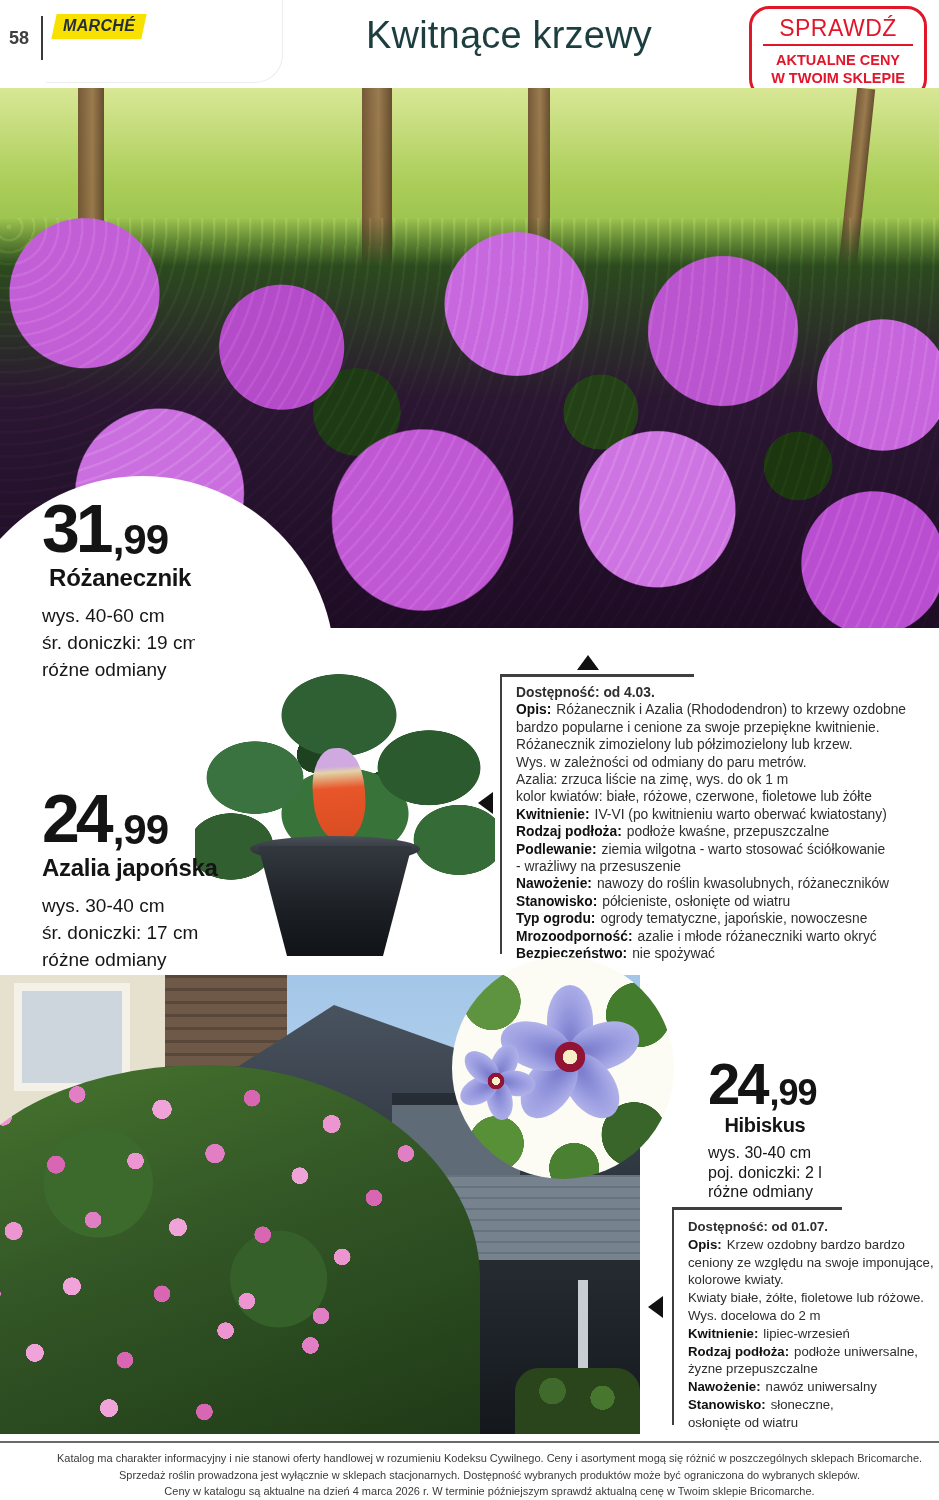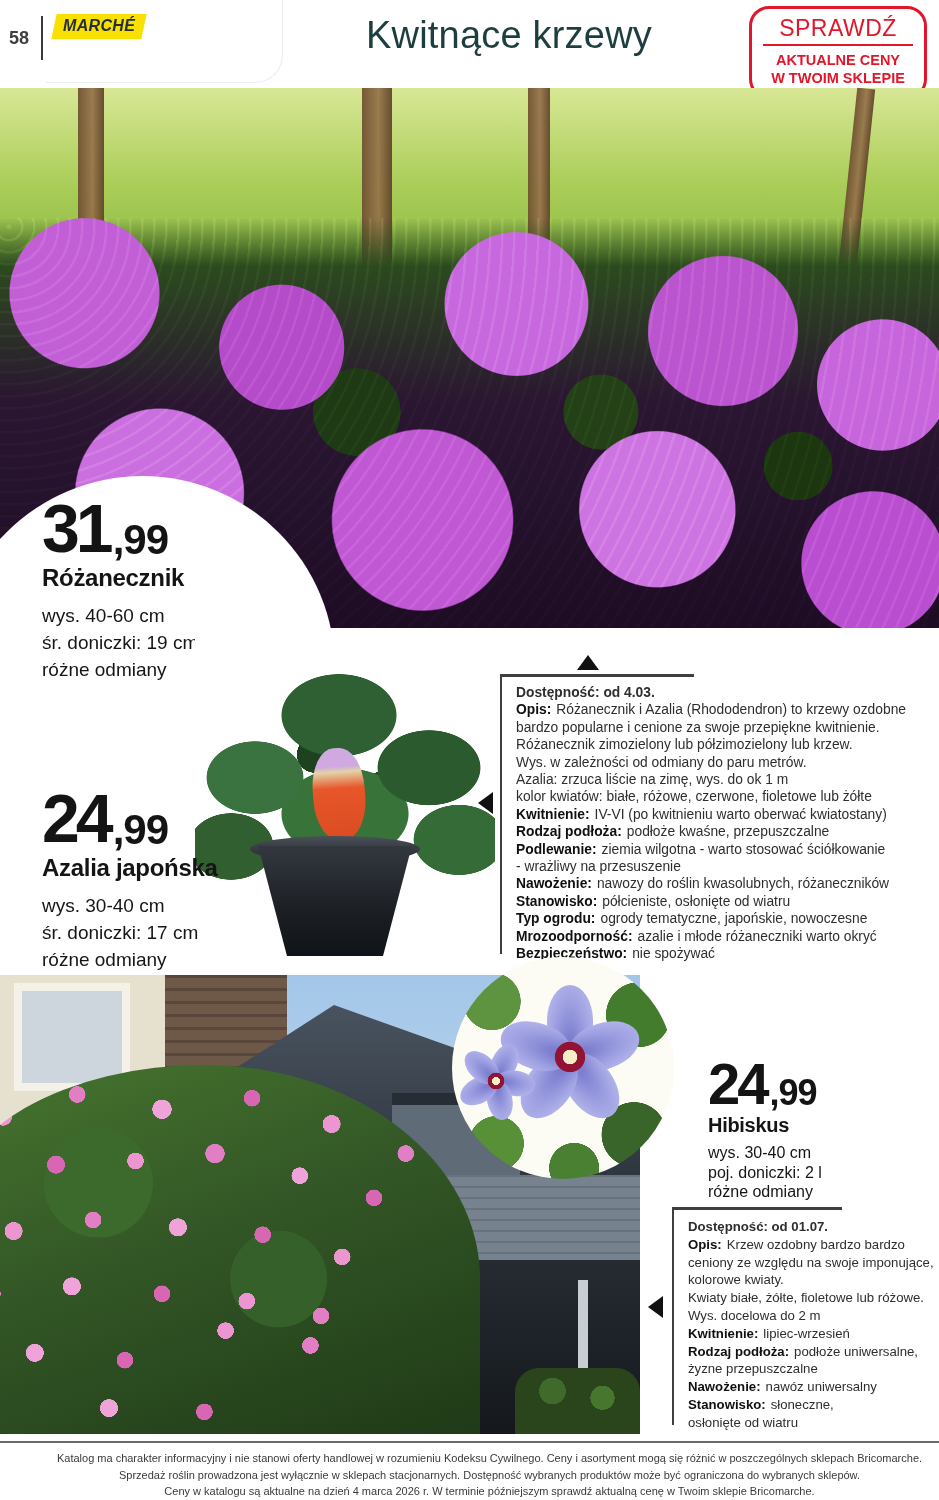--- a/index.html
+++ b/index.html
@@ -58,21 +58,21 @@
   .circle1{position:absolute;left:-50px;top:476px;width:385px;height:385px;border-radius:50%;background:#fff;}
   .pblock{position:absolute;}
   .pblock1{left:42px;top:498px;}
   .pblock2{left:42px;top:788px;}
   .pblock3{left:708px;top:1058px;}
   .price-row{display:flex;align-items:center;line-height:0.88;}
   .price-main{font-size:68px;font-weight:bold;letter-spacing:-4px;}
   .price-cents{font-size:42px;font-weight:bold;letter-spacing:-1px;margin-top:24px;margin-left:3px;}
   .pblock3 .price-main{font-size:58px;letter-spacing:-3px;}
   .pblock3 .price-cents{font-size:36px;margin-top:19px;}
-  .pname{font-size:24px;font-weight:bold;margin-top:5px;letter-spacing:-0.3px;}
+  .pname{font-size:24px;font-weight:bold;margin-top:5px;letter-spacing:-0.3px;text-align:center;}
   .pblock3 .pname{font-size:20px;}
   .pdetails{margin-top:10px;font-size:19px;line-height:27px;color:#161616;}
   .pblock3 .pdetails{font-size:16px;line-height:19.5px;margin-top:6px;}
 
   
   .azalea-photo{position:absolute;left:195px;top:630px;width:300px;height:328px;background:#fff;
     background-image:
     radial-gradient(ellipse 95px 68px at 48% 26%, #2f6033 0 60%, rgba(0,0,0,0) 61%),
     radial-gradient(ellipse 80px 60px at 20% 45%, #3a7340 0 60%, rgba(0,0,0,0) 61%),
     radial-gradient(ellipse 85px 62px at 78% 42%, #2b5a2e 0 60%, rgba(0,0,0,0) 61%),

